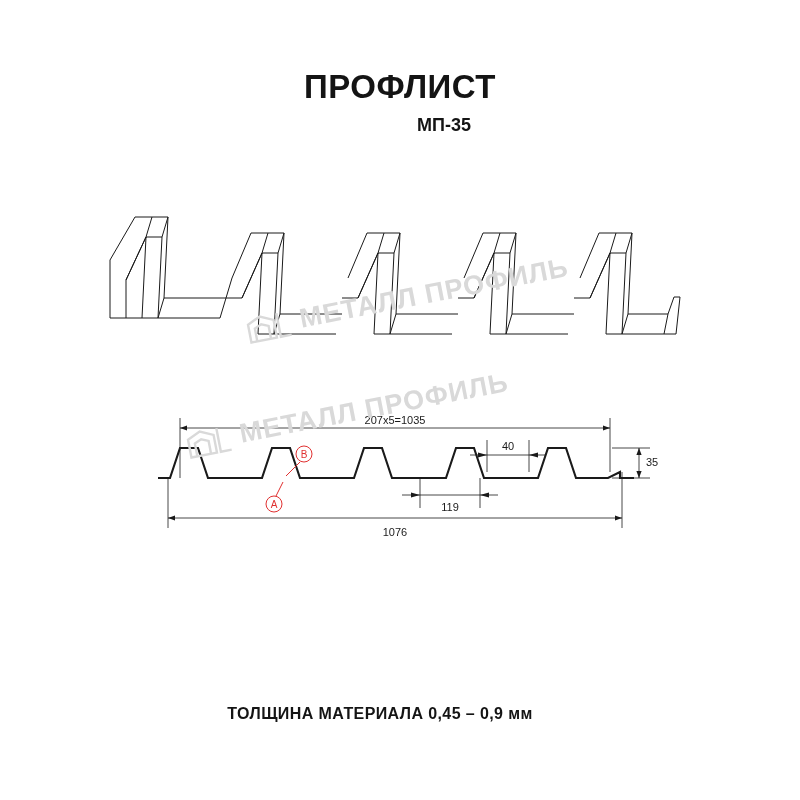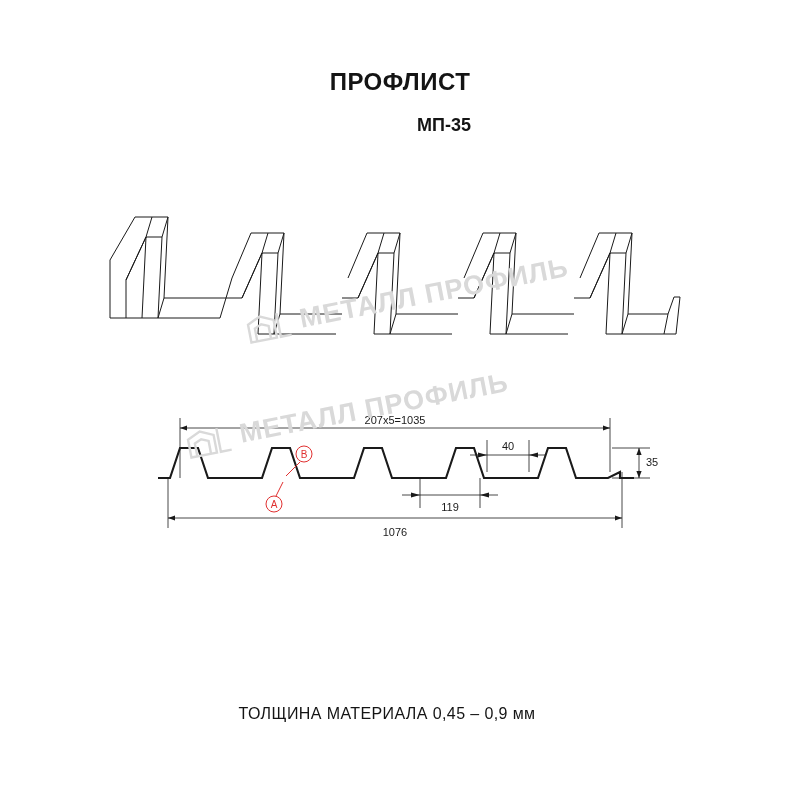--- a/index.html
+++ b/index.html
@@ -18,21 +18,21 @@
   .page {
     position: absolute;
     inset: 0;
   }
   .title {
     position: absolute;
     top: 68px;
     left: 0;
     width: 800px;
     text-align: center;
-    font-size: 24px;
+    font-size: 33px;
     font-weight: bold;
     letter-spacing: 0.5px;
     color: #141414;
   }
   .subtitle {
     position: absolute;
     top: 115px;
     left: 0;
     width: 800px;
     text-align: center;
@@ -41,24 +41,23 @@
     color: #141414;
     padding-left: 44px;
   }
   .footer {
     position: absolute;
     top: 705px;
     left: 0;
     width: 760px;
     text-align: center;
     font-size: 16px;
-    font-weight: normal;
+    font-weight: bold;
     letter-spacing: 0.4px;
     color: #141414;
-    padding-left: 7px;
   }
   .iso-wrap {
     position: absolute;
     top: 185px;
     left: 80px;
     width: 660px;
     height: 160px;
   }
   .section-wrap {
     position: absolute;

